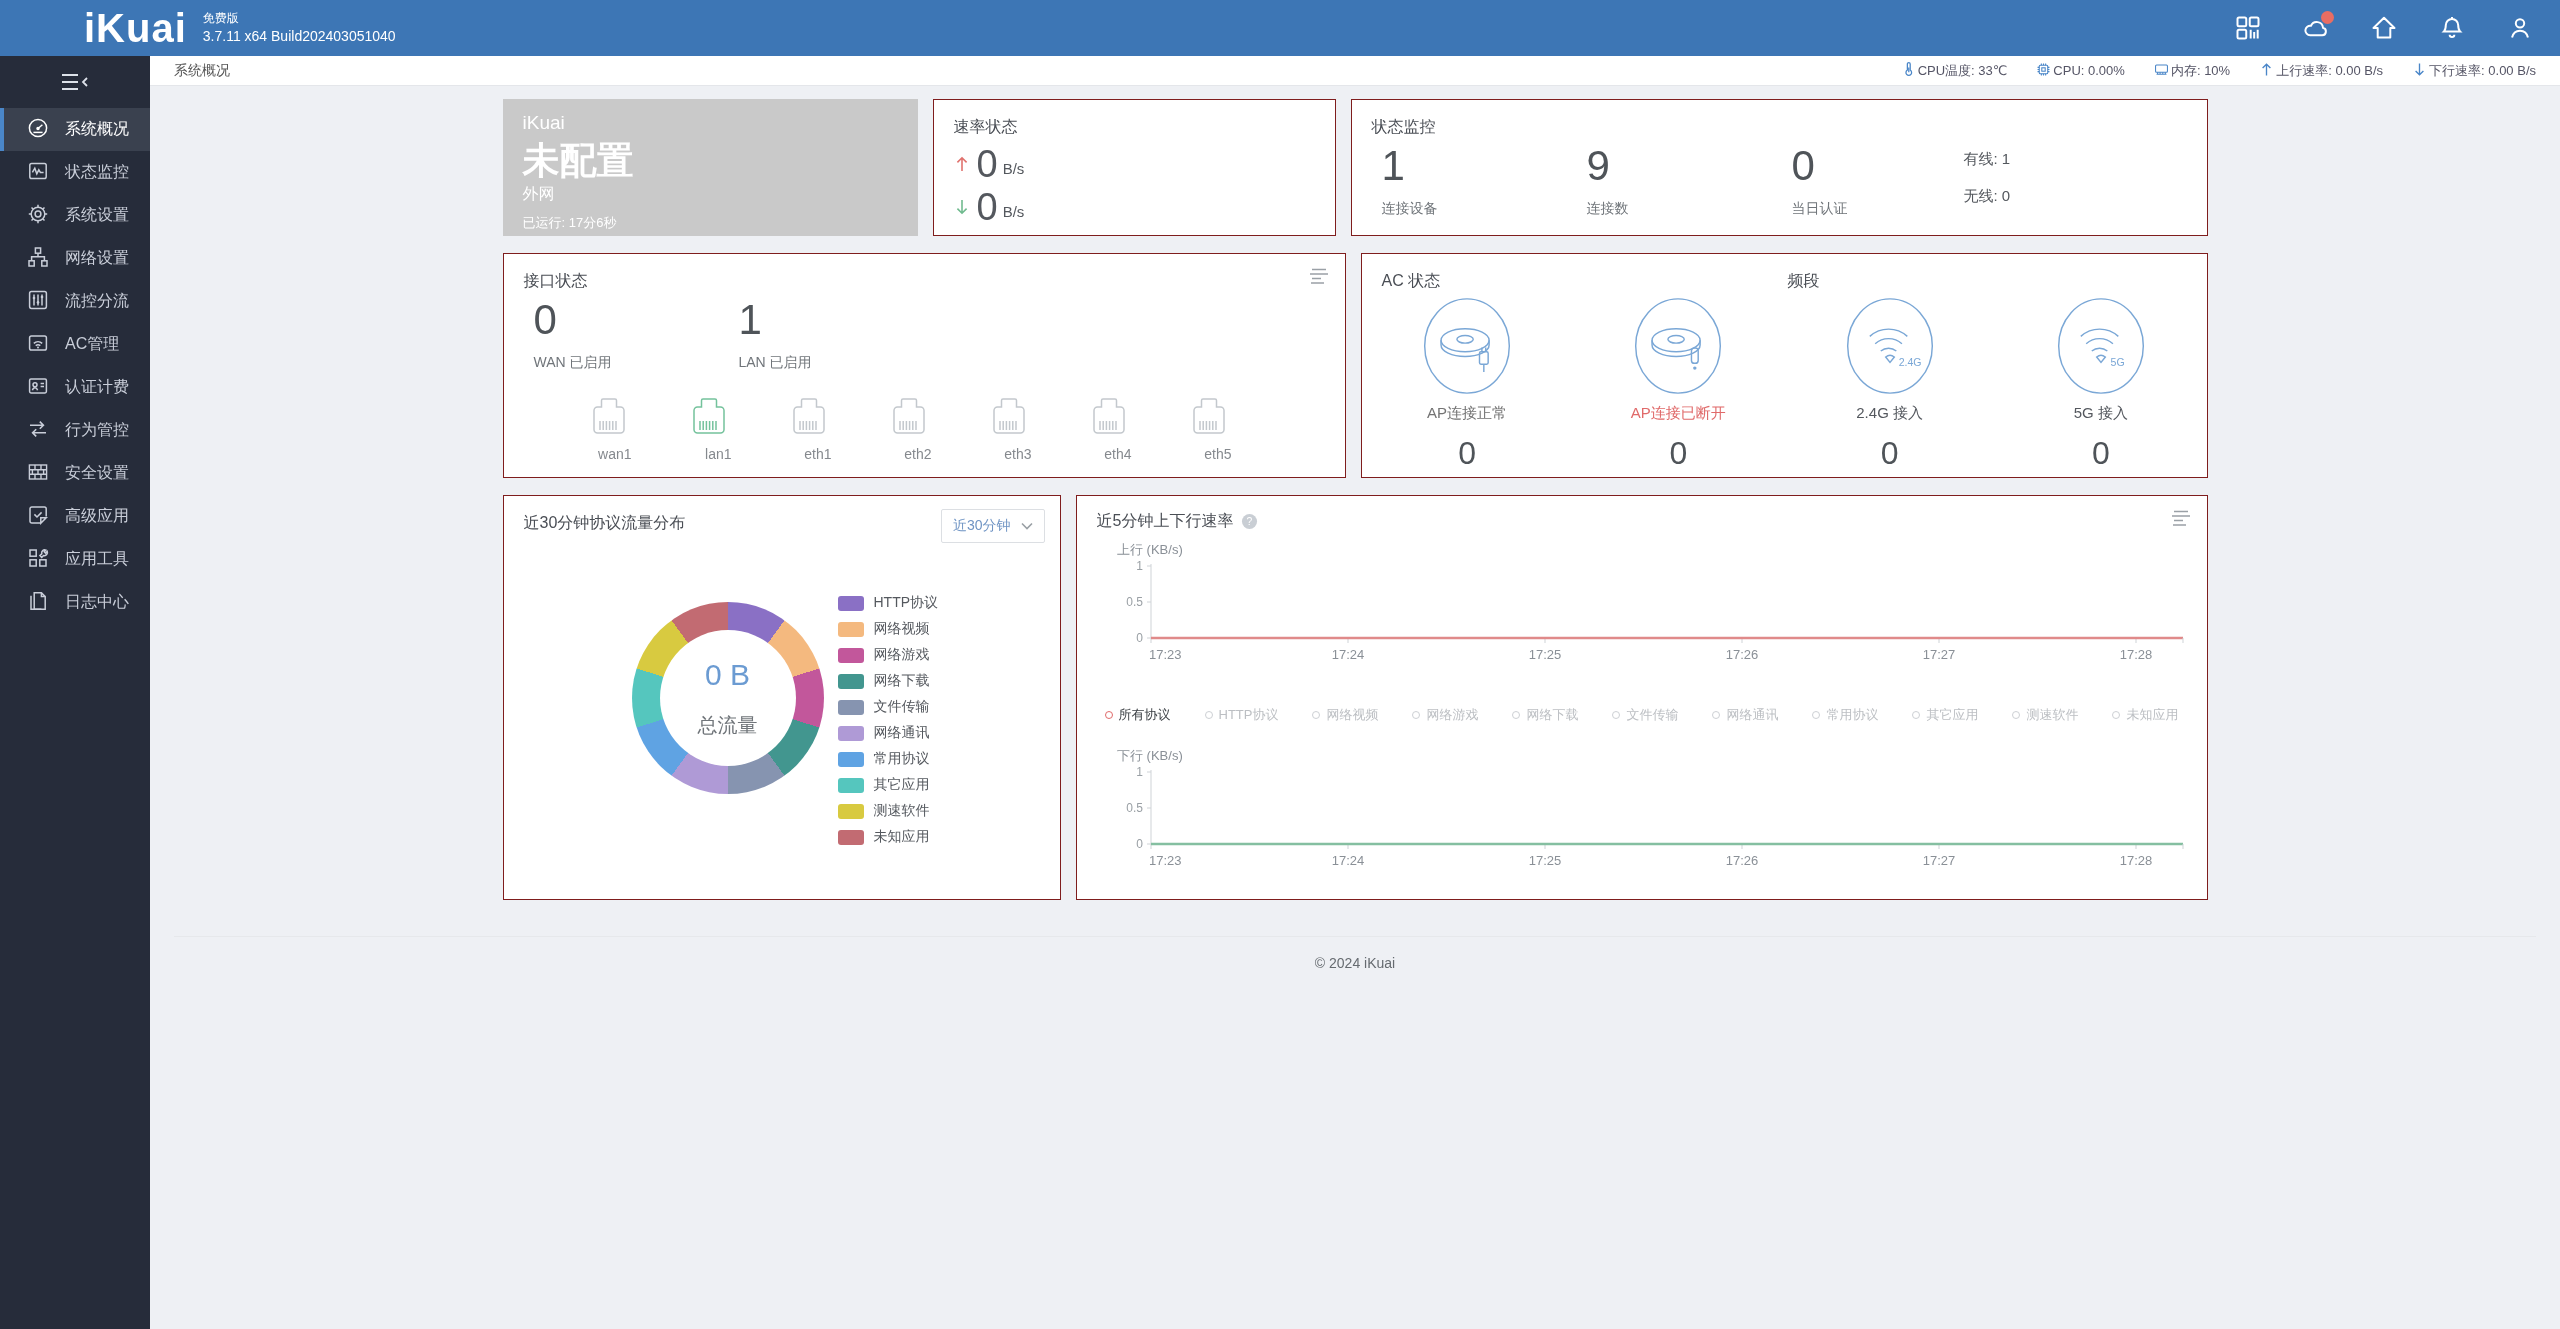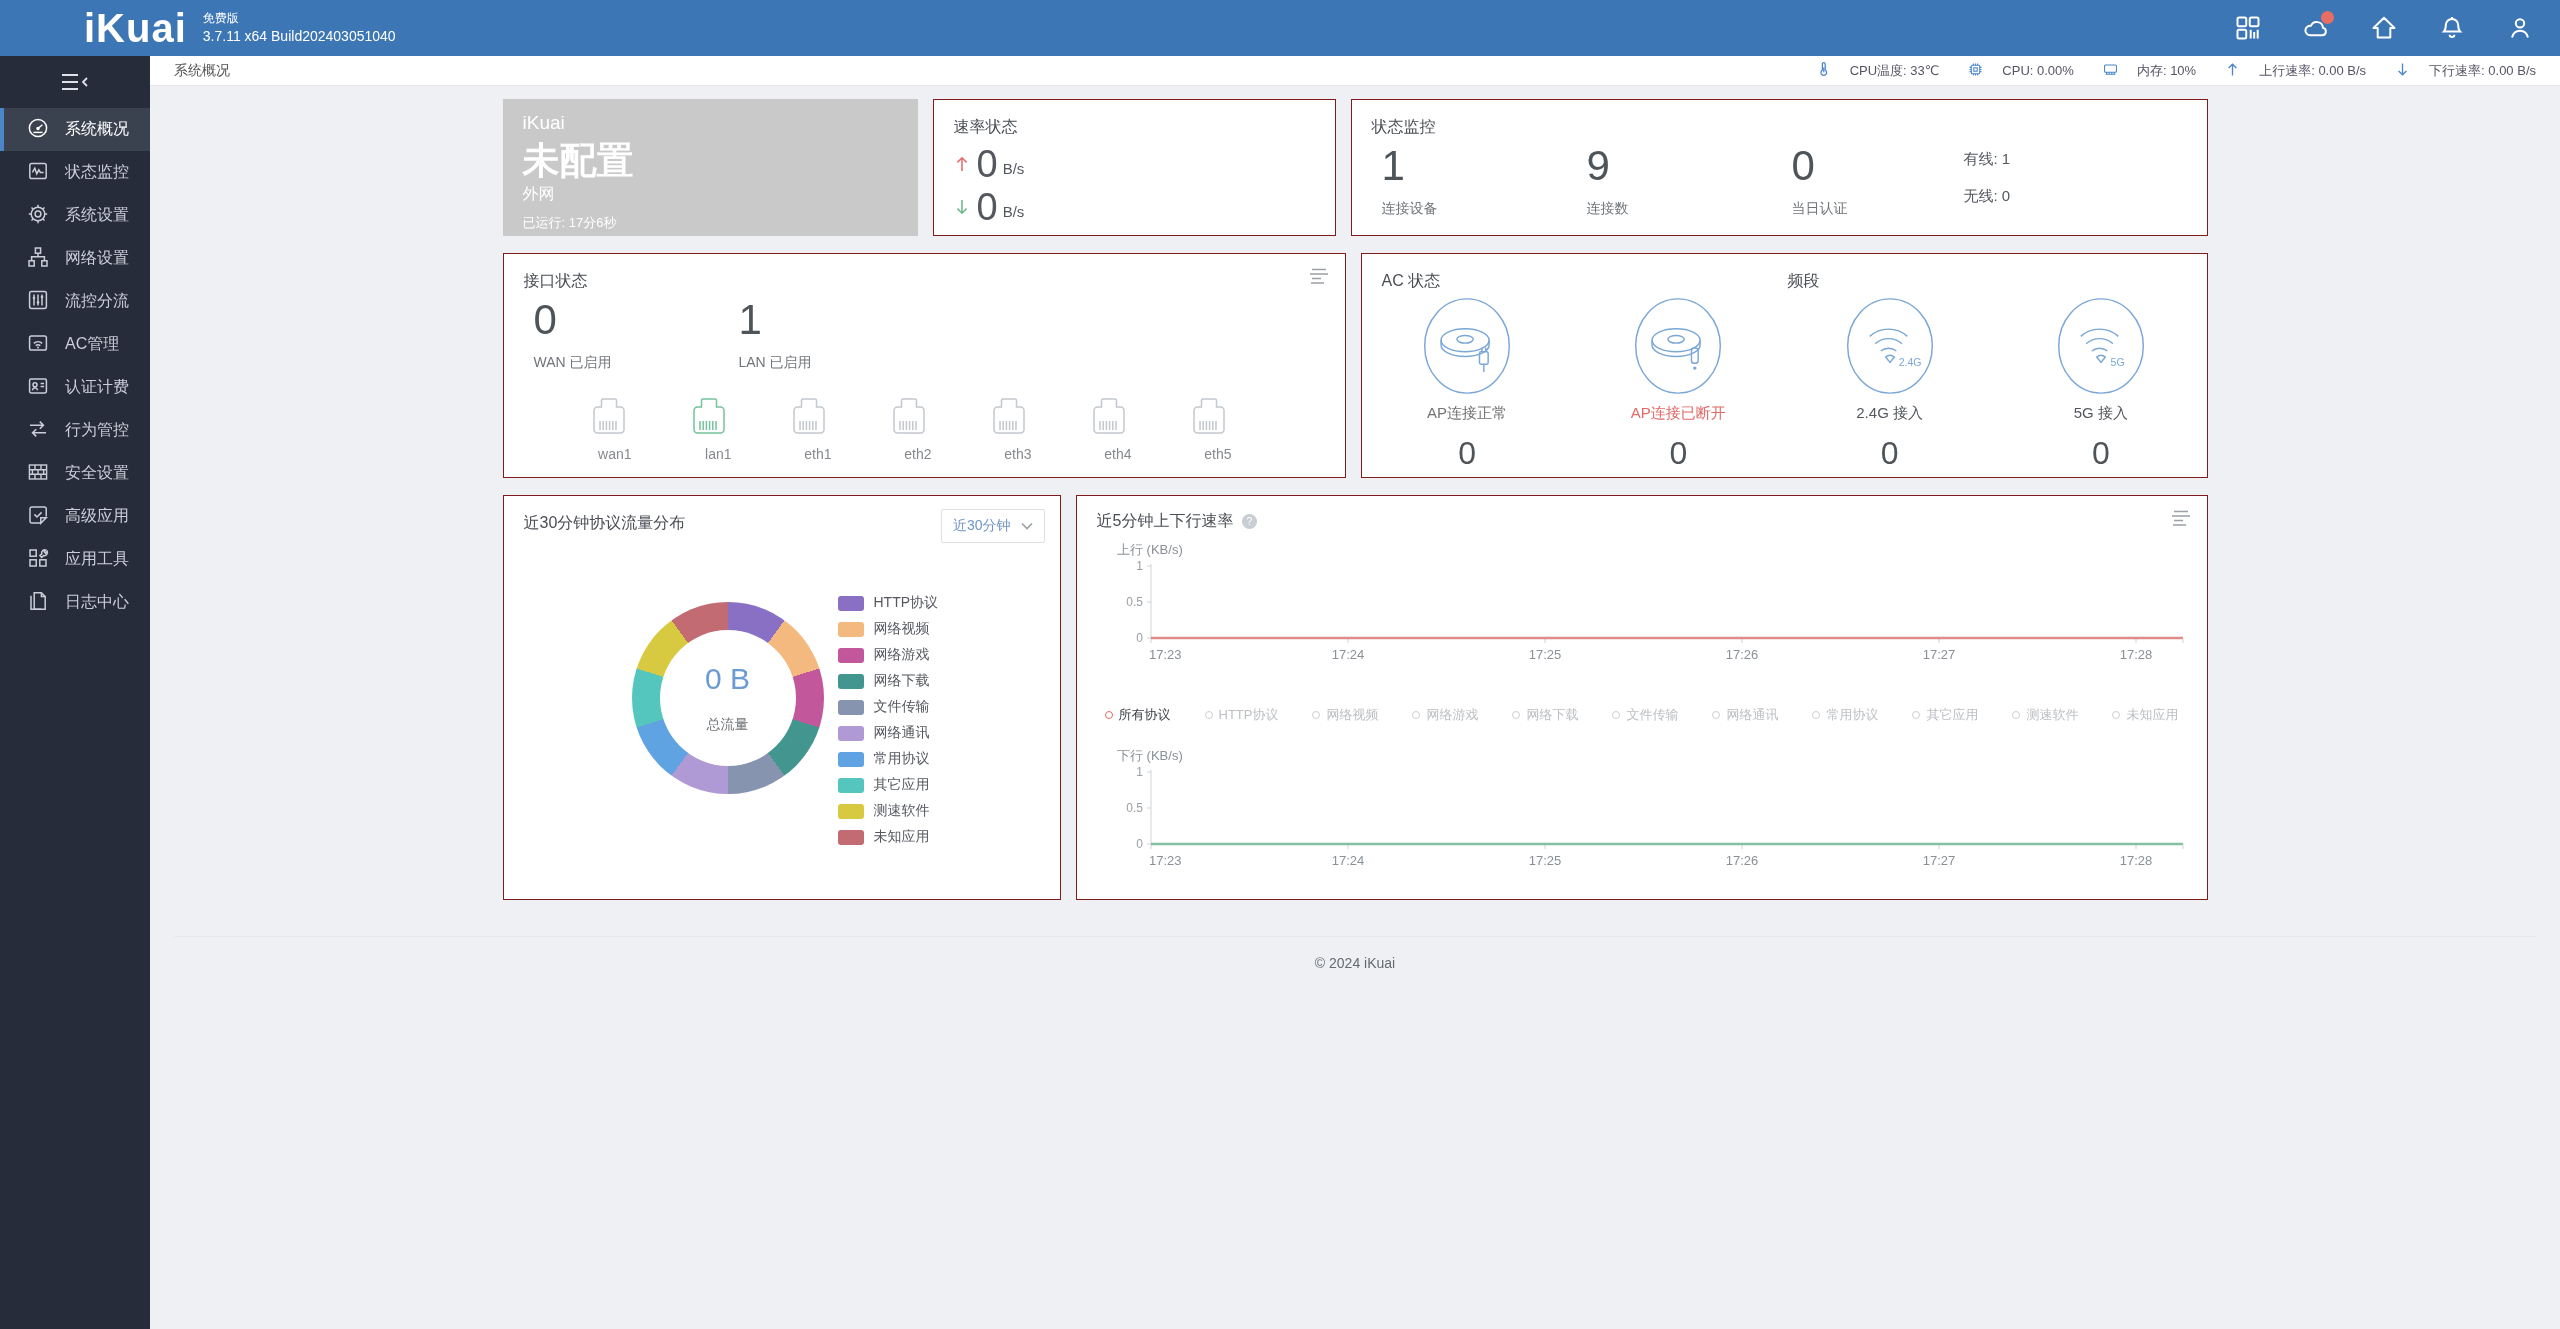--- a/index.html
+++ b/index.html
@@ -24,21 +24,21 @@
   .collapse svg { width:30px; height:22px; }
   .menu-item { height:43px; display:flex; align-items:center; padding-left:22px; gap:15px; font-size:16px;
                color:#c9ced9; border-left:4px solid transparent; cursor:pointer; }
   .menu-item svg { width:24px; height:24px; flex-shrink:0; }
   .menu-item.active { background:#3a414f; border-left-color:#4a86c8; color:#fff; }
 
   .main { flex:1; min-width:0; display:flex; flex-direction:column; }
   .topbar { height:30px; background:#fff; border-bottom:1px solid #e4e6ea; display:flex; align-items:center;
             padding:0 24px; font-size:14px; color:#555; flex-shrink:0; }
   .topbar-stats { margin-left:auto; display:flex; gap:28px; align-items:center; font-size:13px; color:#556; }
-  .stat-item { display:flex; gap:18px; align-items:center; }
+  .stat-item { display:flex; gap:1px; align-items:center; }
   .stat-item svg { width:17px; height:17px; color:#4a86c8; }
 
   .content { flex:1; }
   .dash { width:1705px; margin:13px auto 0; }
   .row { display:grid; gap:15px; margin-bottom:17px; }
   .row1 { grid-template-columns:415px 403px 1fr; }
   .row2 { grid-template-columns:843px 1fr; }
   .row3 { grid-template-columns:558px 1fr; }
   .card { background:#fff; border:1px solid #7f1d1d; position:relative; }
   .row1 .card { height:137px; }
@@ -89,21 +89,21 @@
 
   
   .range-select { position:absolute; top:13px; right:15px; border:1px solid #dcdfe3; border-radius:2px;
                   padding:7px 11px; font-size:14px; color:#6f94c4; display:flex; align-items:center; gap:10px; cursor:pointer; }
   .range-select svg { width:12px; height:8px; }
   .donut { position:absolute; left:128px; top:106px; width:192px; height:192px; border-radius:50%; }
   .donut::after { content:""; position:absolute; inset:28px; background:#fff; border-radius:50%; }
   .donut-center { position:absolute; left:128px; top:106px; width:192px; height:192px; display:flex;
                   flex-direction:column; align-items:center; justify-content:center; z-index:2; }
   .donut-total { font-size:30px; color:#6b9bd2; }
-  .donut-sub { font-size:14px; color:#70757a; margin-top:20px; }
+  .donut-sub { font-size:20px; color:#70757a; margin-top:20px; }
   .pleg { position:absolute; left:334px; top:98px; }
   .pleg-item { display:flex; align-items:center; gap:10px; margin-bottom:8px; cursor:pointer; }
   .pleg-swatch { width:26px; height:15px; border-radius:3px; }
   .pleg-label { font-size:14px; color:#54585e; }
 
   
   .rate-title-wrap { position:absolute; top:15px; left:20px; display:flex; align-items:center; gap:8px; }
   .rate-title-wrap .t { font-size:16px; color:#4a4e55; }
   .help { width:17px; height:17px; cursor:pointer; }
   .help svg { width:100%; height:100%; }

